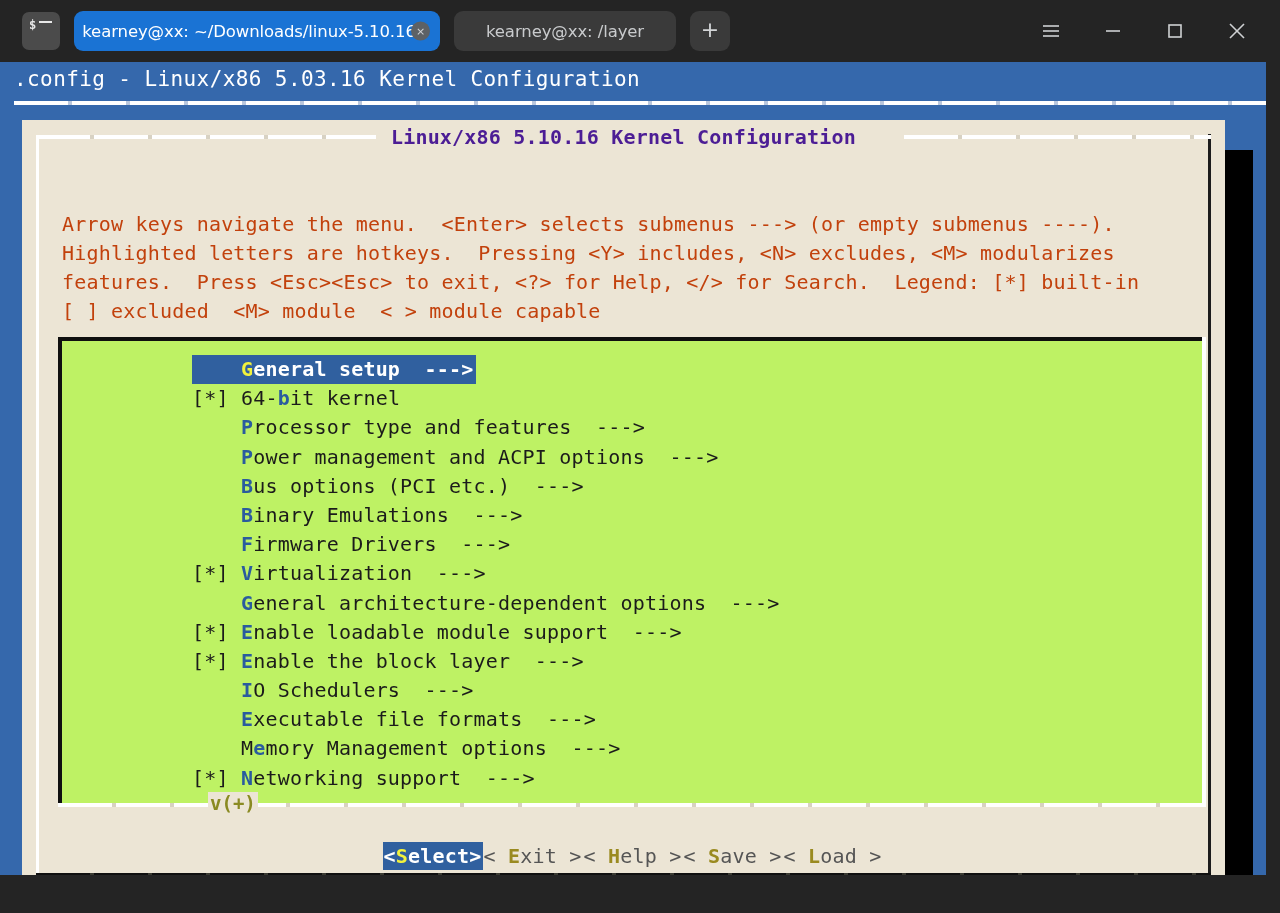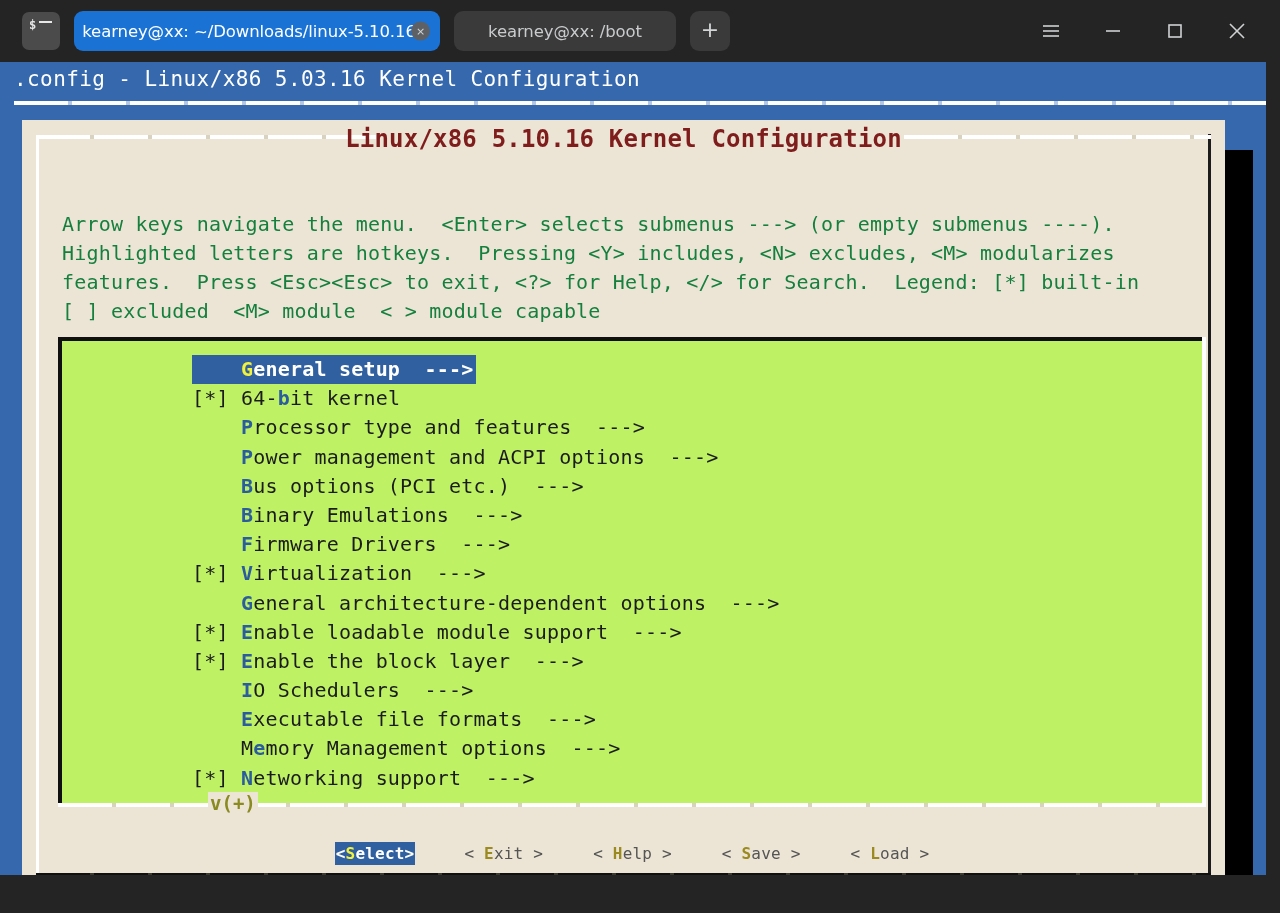--- a/index.html
+++ b/index.html
@@ -207,33 +207,33 @@
     position: absolute;
     left: 14px; top: 15px;
     width: 3px; height: 742px;
     background: #ffffff;
   }
   #dialog-title {
     position: absolute;
     left: 0; top: 5px;
     width: 1203px;
     text-align: center;
-    color: #7f1d1d;
+    color: #4c1d95;
     font-weight: bold;
-    font-size: 24px;
+    font-size: 20px;
     font-family: "DejaVu Sans Mono", "Liberation Mono", monospace;
     letter-spacing: 0.2px;
   }
 
   
   #helptext {
     position: absolute;
     left: 40px; top: 90px;
     width: 1130px;
-    color: #15803d;
+    color: #c2410c;
     font-size: 20px;
     line-height: 29px;
     font-family: "DejaVu Sans Mono", "Liberation Mono", monospace;
     white-space: pre;
     letter-spacing: 0.2px;
   }
 
   
   #listbox {
     position: absolute;
@@ -303,22 +303,21 @@
   }
 
   
   #buttons {
     position: absolute;
     left: 0; top: 722px;
     width: 1203px;
     display: flex;
     justify-content: center;
     align-items: center;
-    gap: 48px;
-    font-size: 16px;
+    font-size: 20px;
     font-family: "DejaVu Sans Mono", "Liberation Mono", monospace;
     letter-spacing: 0.2px;
     white-space: pre;
     padding-left: 18px;
     box-sizing: border-box;
   }
   .btn {
     color: #555555;
     white-space: pre;
     padding: 2px 1px;
@@ -357,21 +356,21 @@
       <span class="glyph">$</span>
       <span class="underscore"></span>
     </div>
 
     <div class="tab active">
       <span>kearney@xx: ~/Downloads/linux-5.10.16</span>
       <span class="tab-close">×</span>
     </div>
 
     <div class="tab inactive">
-      <span>kearney@xx: /boot</span>
+      <span>kearney@xx: /layer</span>
     </div>
 
     <div id="new-tab-button">+</div>
 
     <div id="winctl">
       <div class="wc">
         <svg width="20" height="16" viewBox="0 0 20 16">
           <g stroke="#cfd1d3" stroke-width="1.6">
             <line x1="2" y1="3" x2="18" y2="3"></line>
             <line x1="2" y1="8" x2="18" y2="8"></line>

